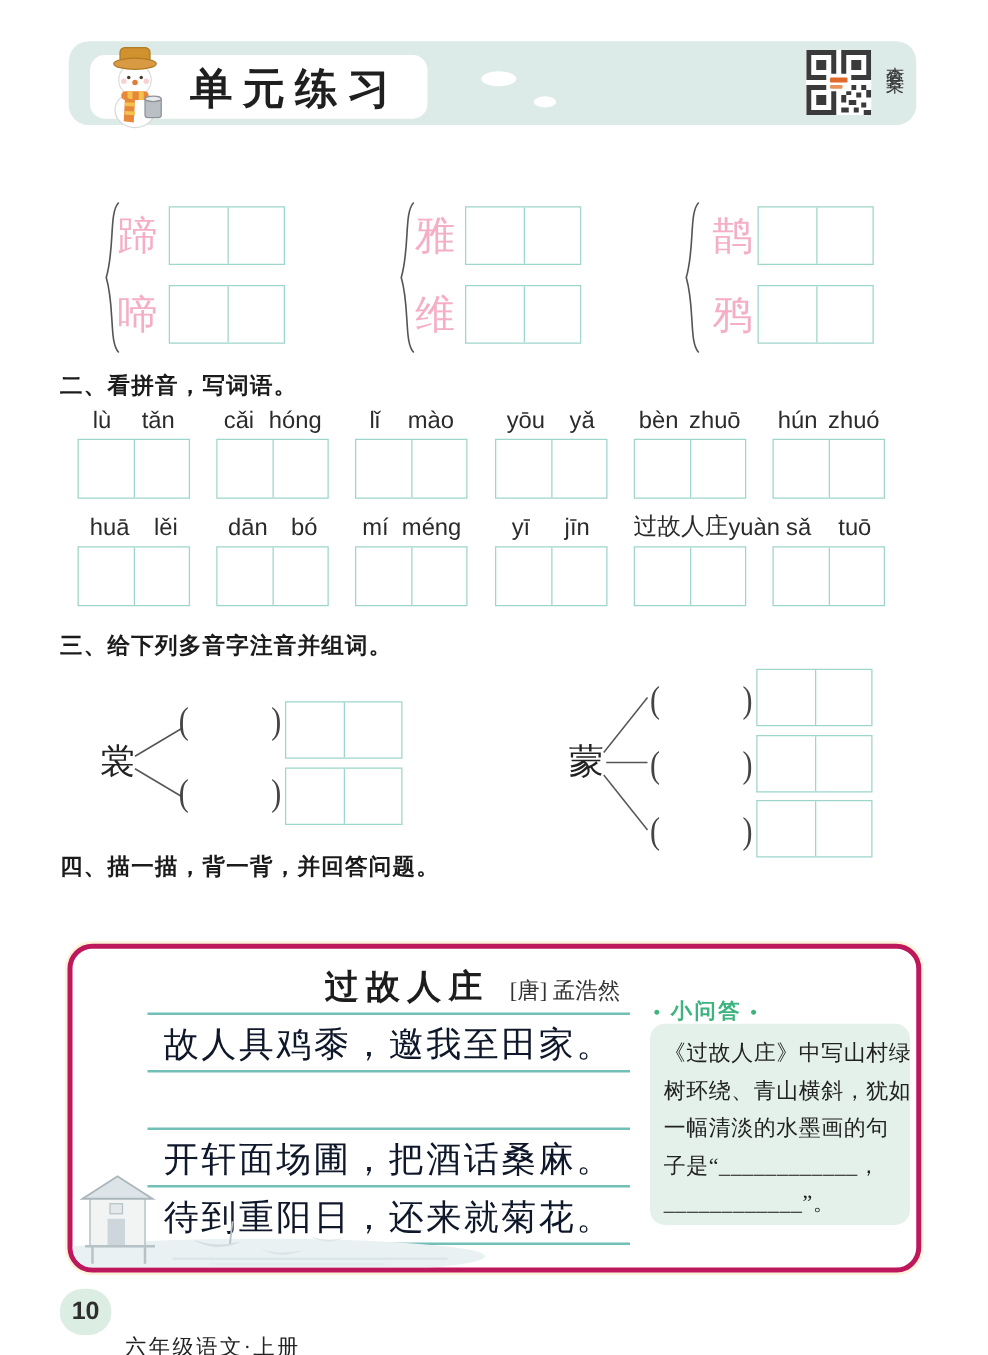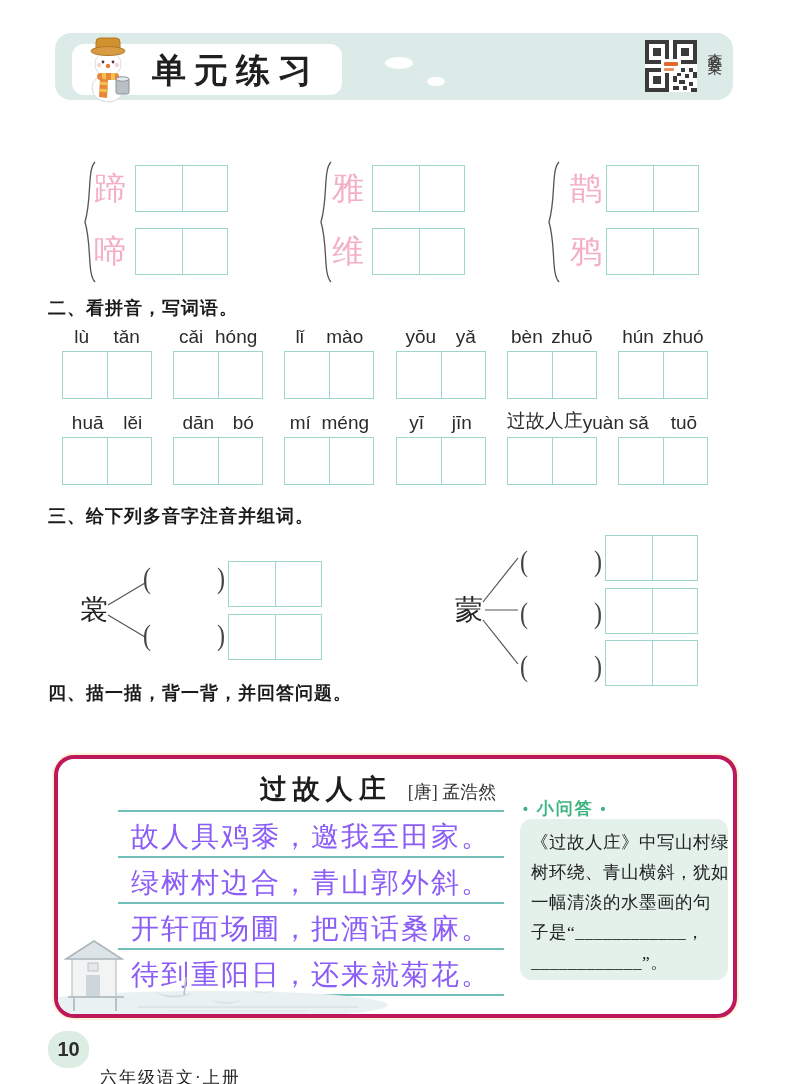--- a/index.html
+++ b/index.html
@@ -53,21 +53,21 @@
   
   .poem-box { position:absolute; left:54px; top:755px; width:683px; height:263px;
     background:#fff; border:4px solid #be185d; border-radius:20px;
     box-shadow:0 0 0 2px #fdf2d7; overflow:hidden; }
   .poem-title-row { position:absolute; left:0; top:12px; width:640px;
     display:flex; justify-content:center; align-items:baseline; gap:16px; }
   .poem-title { font-size:27px; font-weight:bold; letter-spacing:6px; color:#1d1d1d; }
   .poem-author { font-size:18px; color:#333; font-family:"Liberation Serif", serif; }
   .tline { position:absolute; left:60px; width:386px; height:2px; background:#72bfb7; }
   .poem-line { position:absolute; left:58px; width:390px; height:44px; line-height:46px;
-    text-align:center; font-size:28px; letter-spacing:2px; color:#8b5cf6;
+    text-align:center; font-size:28px; letter-spacing:2px; color:#0f172a;
     font-family:"Liberation Serif", serif; white-space:nowrap; }
   .qa-label { position:absolute; left:465px; top:38px; font-size:17px; font-weight:bold;
     color:#3cb47e; letter-spacing:2px; }
   .qa-label .dot { font-size:14px; }
   .qa-box { position:absolute; left:462px; top:60px; width:208px; height:161px;
     background:#e3f1ea; border-radius:12px; padding:8px 11px; }
   .qa-line { font-size:17.5px; line-height:30px; color:#222; font-family:Liberation Serif, serif;
     white-space:nowrap; letter-spacing:0.5px; }
   .illus { position:absolute; left:0px; bottom:0px; width:360px; height:95px; }
 
@@ -374,21 +374,20 @@
 
   <div class="poem-box">
     <div class="poem-title-row">
       <span class="poem-title">过故人庄</span>
       <span class="poem-author">[唐] 孟浩然</span>
     </div>
 
     <div class="tline" style="top:51px;"></div>
     <div class="poem-line" style="top:55px;">故人具鸡黍，邀我至田家。</div>
     <div class="tline" style="top:97px;"></div>
-    <div class="poem-line" style="top:101px;">绿树村边合，青山郭外斜。</div>
     <div class="tline" style="top:143px;"></div>
     <div class="poem-line" style="top:147px;">开轩面场圃，把酒话桑麻。</div>
     <div class="tline" style="top:189px;"></div>
     <div class="poem-line" style="top:193px;">待到重阳日，还来就菊花。</div>
     <div class="tline" style="top:235px;"></div>
 
     <div class="qa-label"><span class="dot">•</span> <span>小问答</span> <span class="dot">•</span></div>
     <div class="qa-box">
       <div class="qa-line">《过故人庄》中写山村绿</div>
       <div class="qa-line">树环绕、青山横斜，犹如</div>

